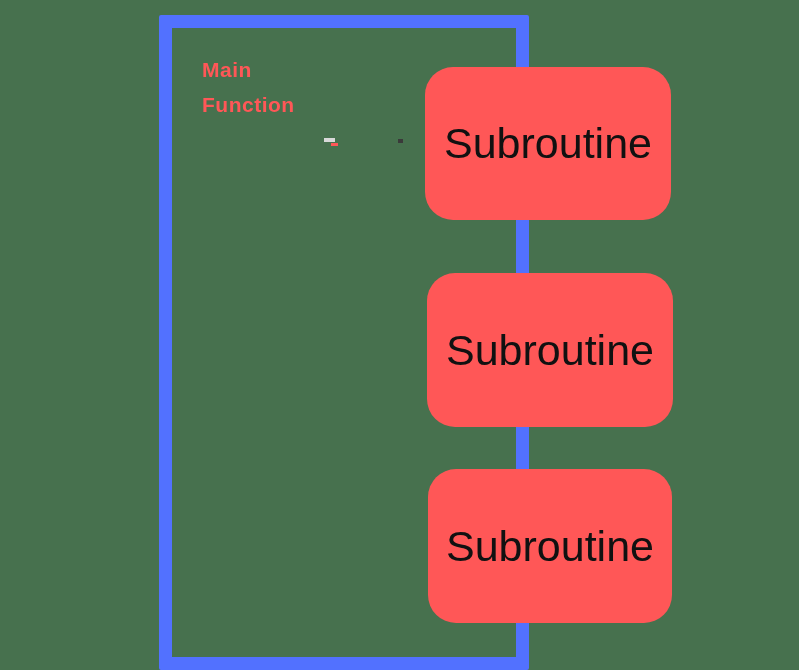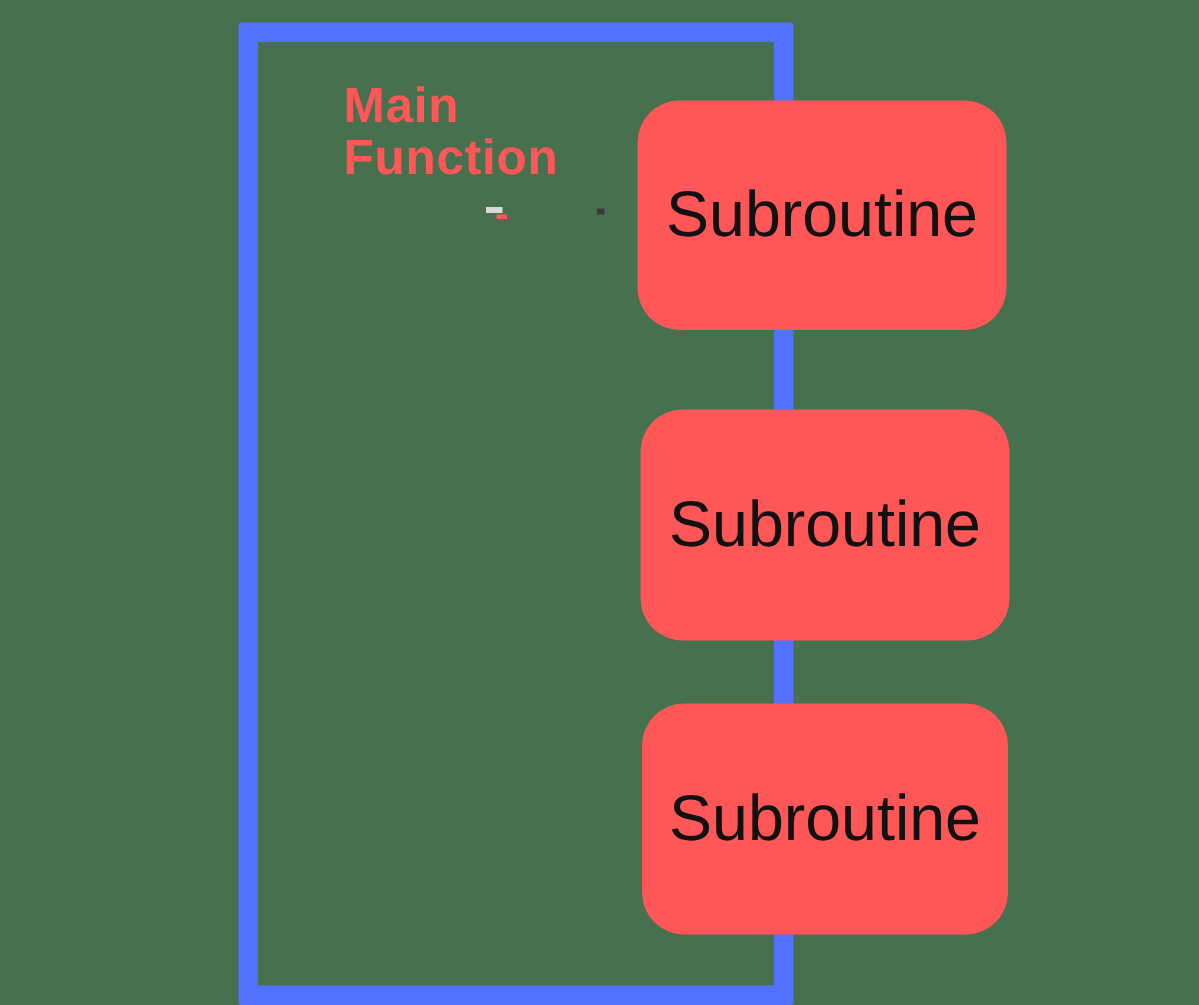--- a/index.html
+++ b/index.html
@@ -21,22 +21,22 @@
   .main-rect {
     position: absolute;
     left: 159px; top: 15px;
     width: 370px; height: 655px;
     border: 13px solid var(--blue);
     border-radius: 2px;
     z-index: 1;
   }
   .main-label {
     position: absolute;
-    left: 229px; top: 52px;
-    font-size: 33px;
+    left: 202px; top: 52px;
+    font-size: 21px;
     font-weight: bold;
     line-height: 35px;
     color: var(--red);
     letter-spacing: 0.5px;
     z-index: 2;
     white-space: pre-line;
   }
   .node {
     position: absolute;
     width: 246px; height: 154px;

